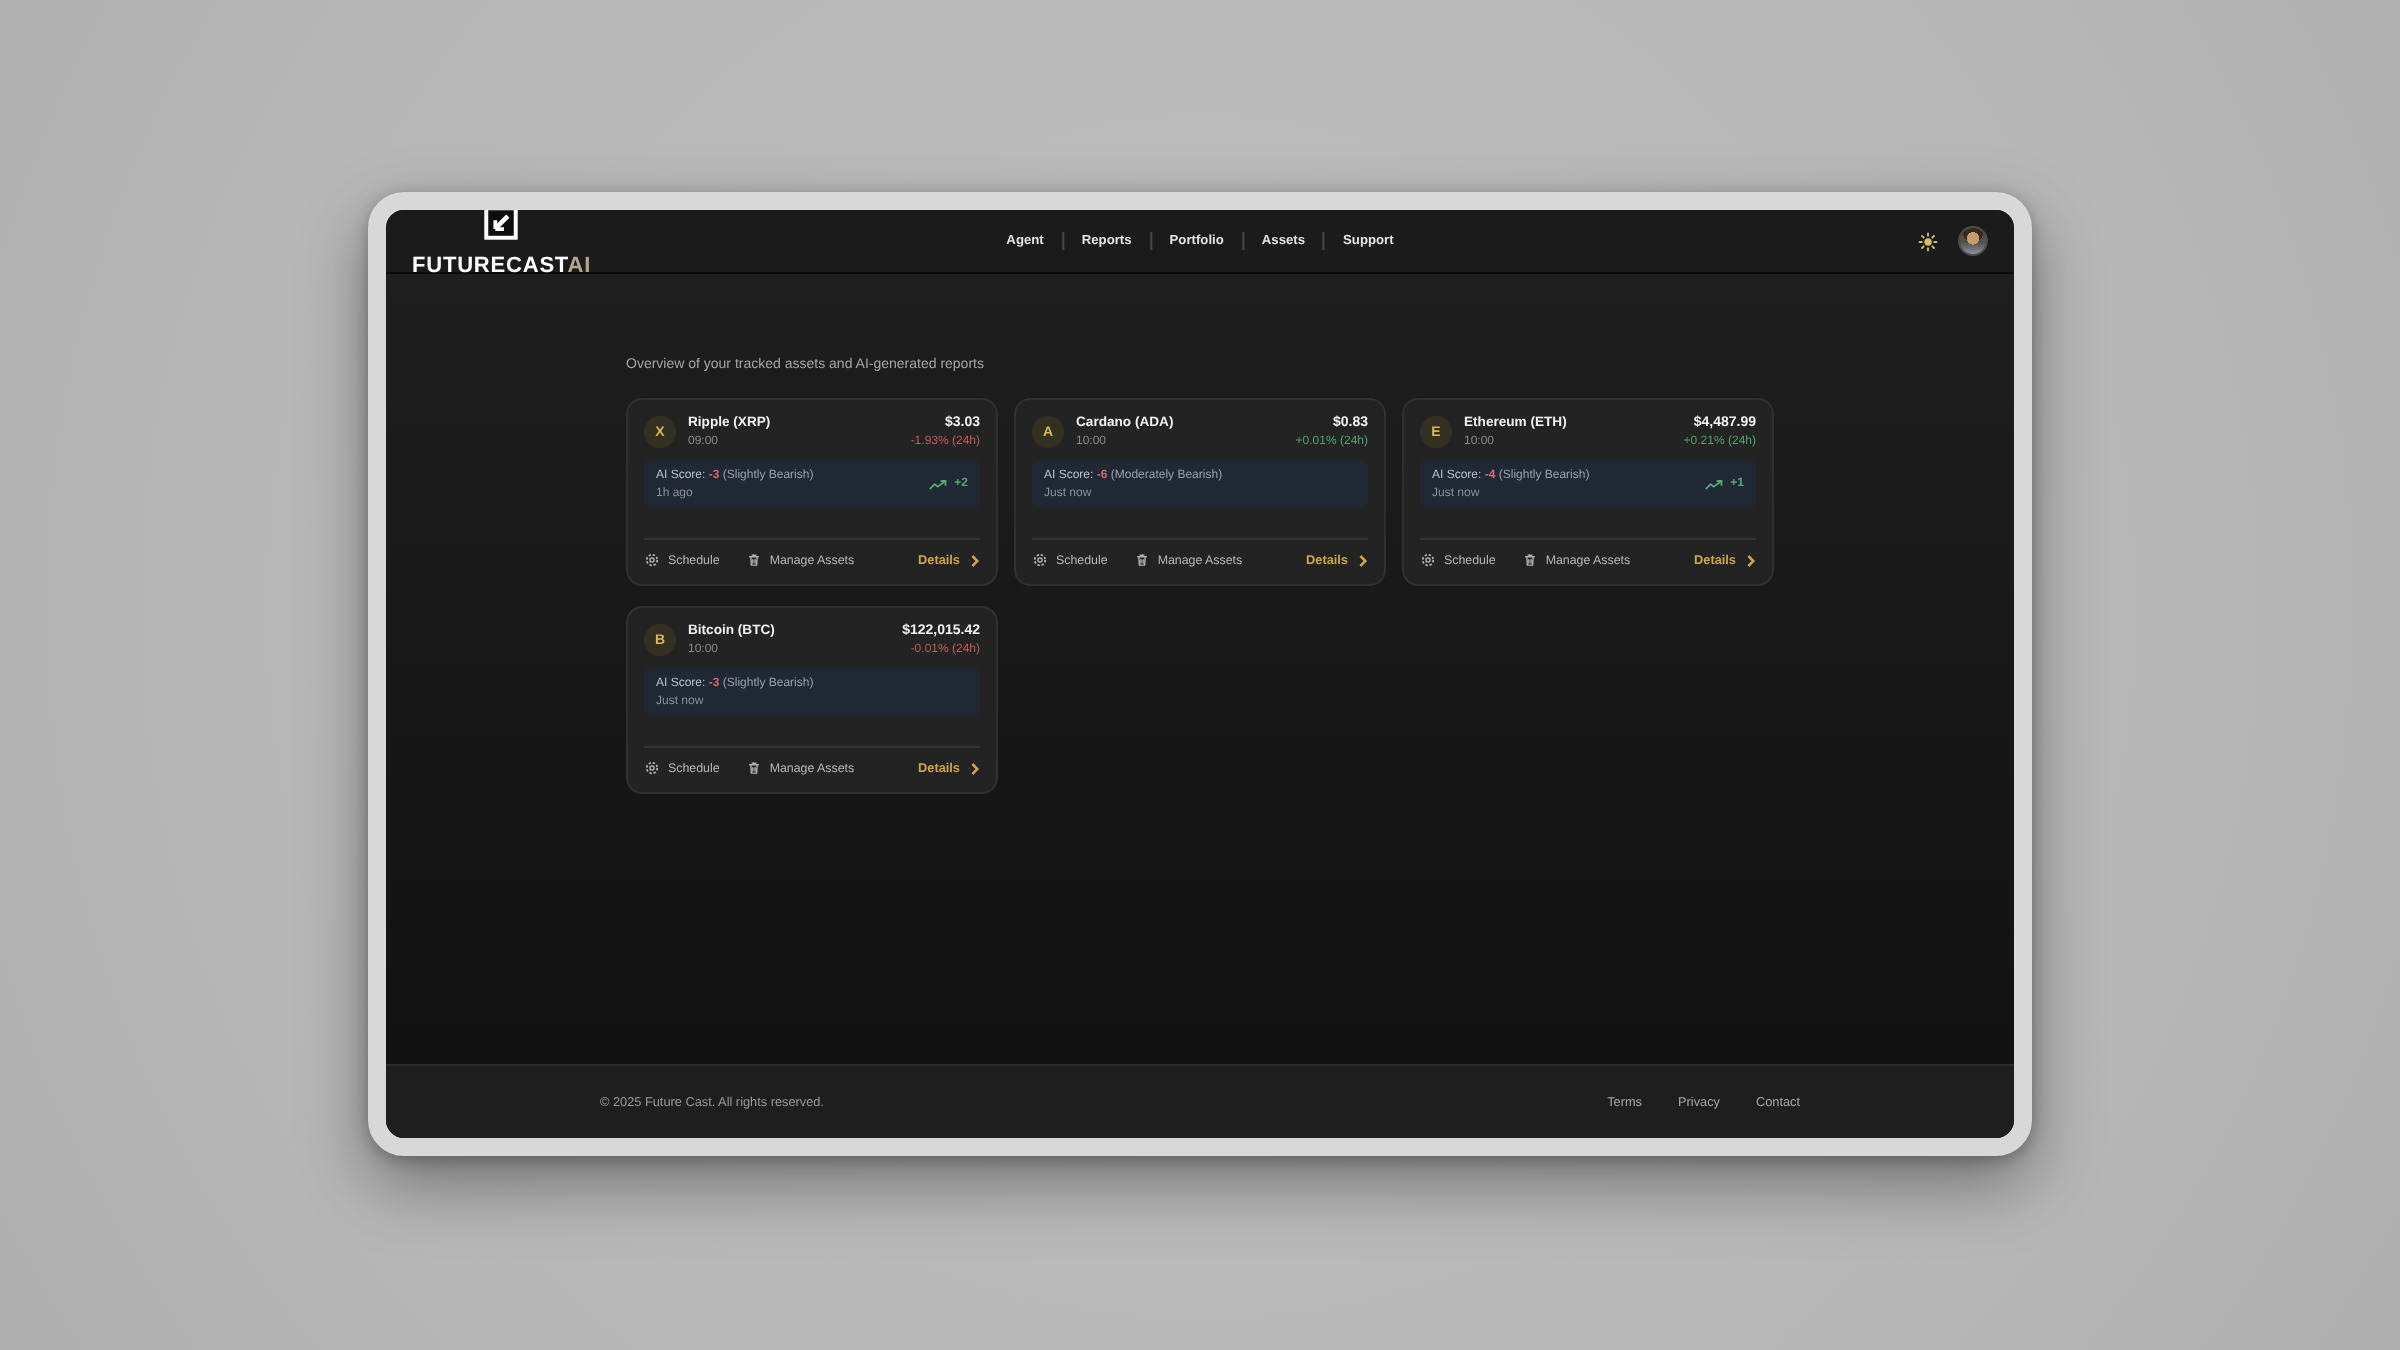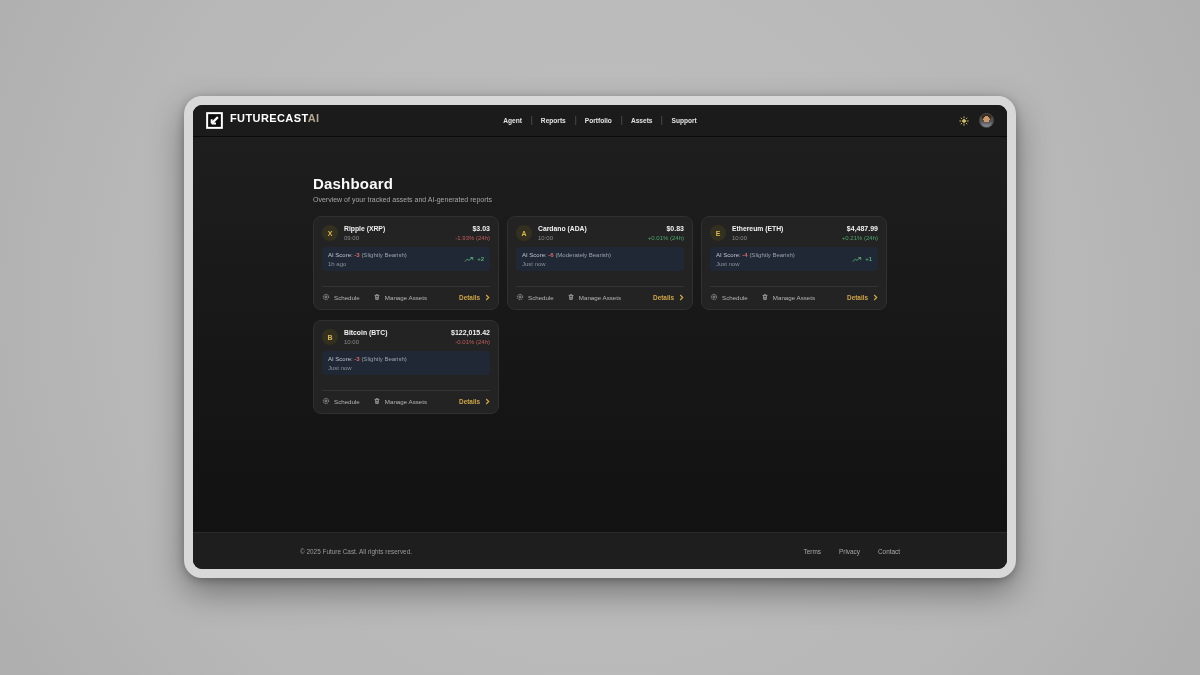--- a/index.html
+++ b/index.html
@@ -13,21 +13,21 @@
     position:absolute; left:184px; top:96px; width:832px; height:482px;
     border:9px solid #d8d8d8; border-radius:18px; overflow:hidden;
     background:#151515; display:flex; flex-direction:column;
     box-shadow:0 14px 34px rgba(0,0,0,0.38), 0 2px 8px rgba(0,0,0,0.25);
   }
   
   .appbar {
     flex:none; height:32px; background:#1b1b1c; border-bottom:1px solid #0a0a0a;
     display:flex; align-items:center; padding:0 13px; position:relative; z-index:2;
   }
-  .brand { display:flex; gap:7px; }
+  .brand { display:flex; align-items:center; gap:7px;flex-direction:column; }
   .brand-text { font-size:11px; font-weight:bold; color:#ffffff; letter-spacing:0.4px; white-space:nowrap; }
   .brand-accent { color:#b3a68e; }
   .nav { position:absolute; left:50%; transform:translateX(-50%); display:flex; align-items:center; gap:9px; }
   .nav-item { font-size:6.6px; font-weight:600; color:#e3e3e3; cursor:pointer; white-space:nowrap; }
   .nav-sep { width:1px; height:9px; background:#474747; }
   .appbar-right { margin-left:auto; display:flex; align-items:center; gap:10px; }
   .avatar {
     width:15px; height:15px; border-radius:50%; border:1px solid #4c4c4c; cursor:pointer;
     background:
       radial-gradient(circle at 50% 40%, #c89a6e 0 30%, rgba(0,0,0,0) 31%),
@@ -130,21 +130,20 @@
           <line x1="8.6" y1="3.4" x2="9.6" y2="2.4"></line>
             <line x1="2.4" y1="9.6" x2="3.4" y2="8.6"></line>
         </svg>
       </span>
       <span class="avatar"></span>
     </div>
   </div>
 
   <div class="main">
     <div class="container">
-      <div class="page-title">Dashboard</div>
       <div class="page-subtitle">Overview of your tracked assets and AI-generated reports</div>
       <div class="grid">
   <div class="card">
     <div class="card-head">
       <span class="coin">X</span>
       <span class="asset-info">
         <div class="asset-name">Ripple (XRP)</div>
         <div class="asset-time">09:00</div>
       </span>
       <span class="price-block">

